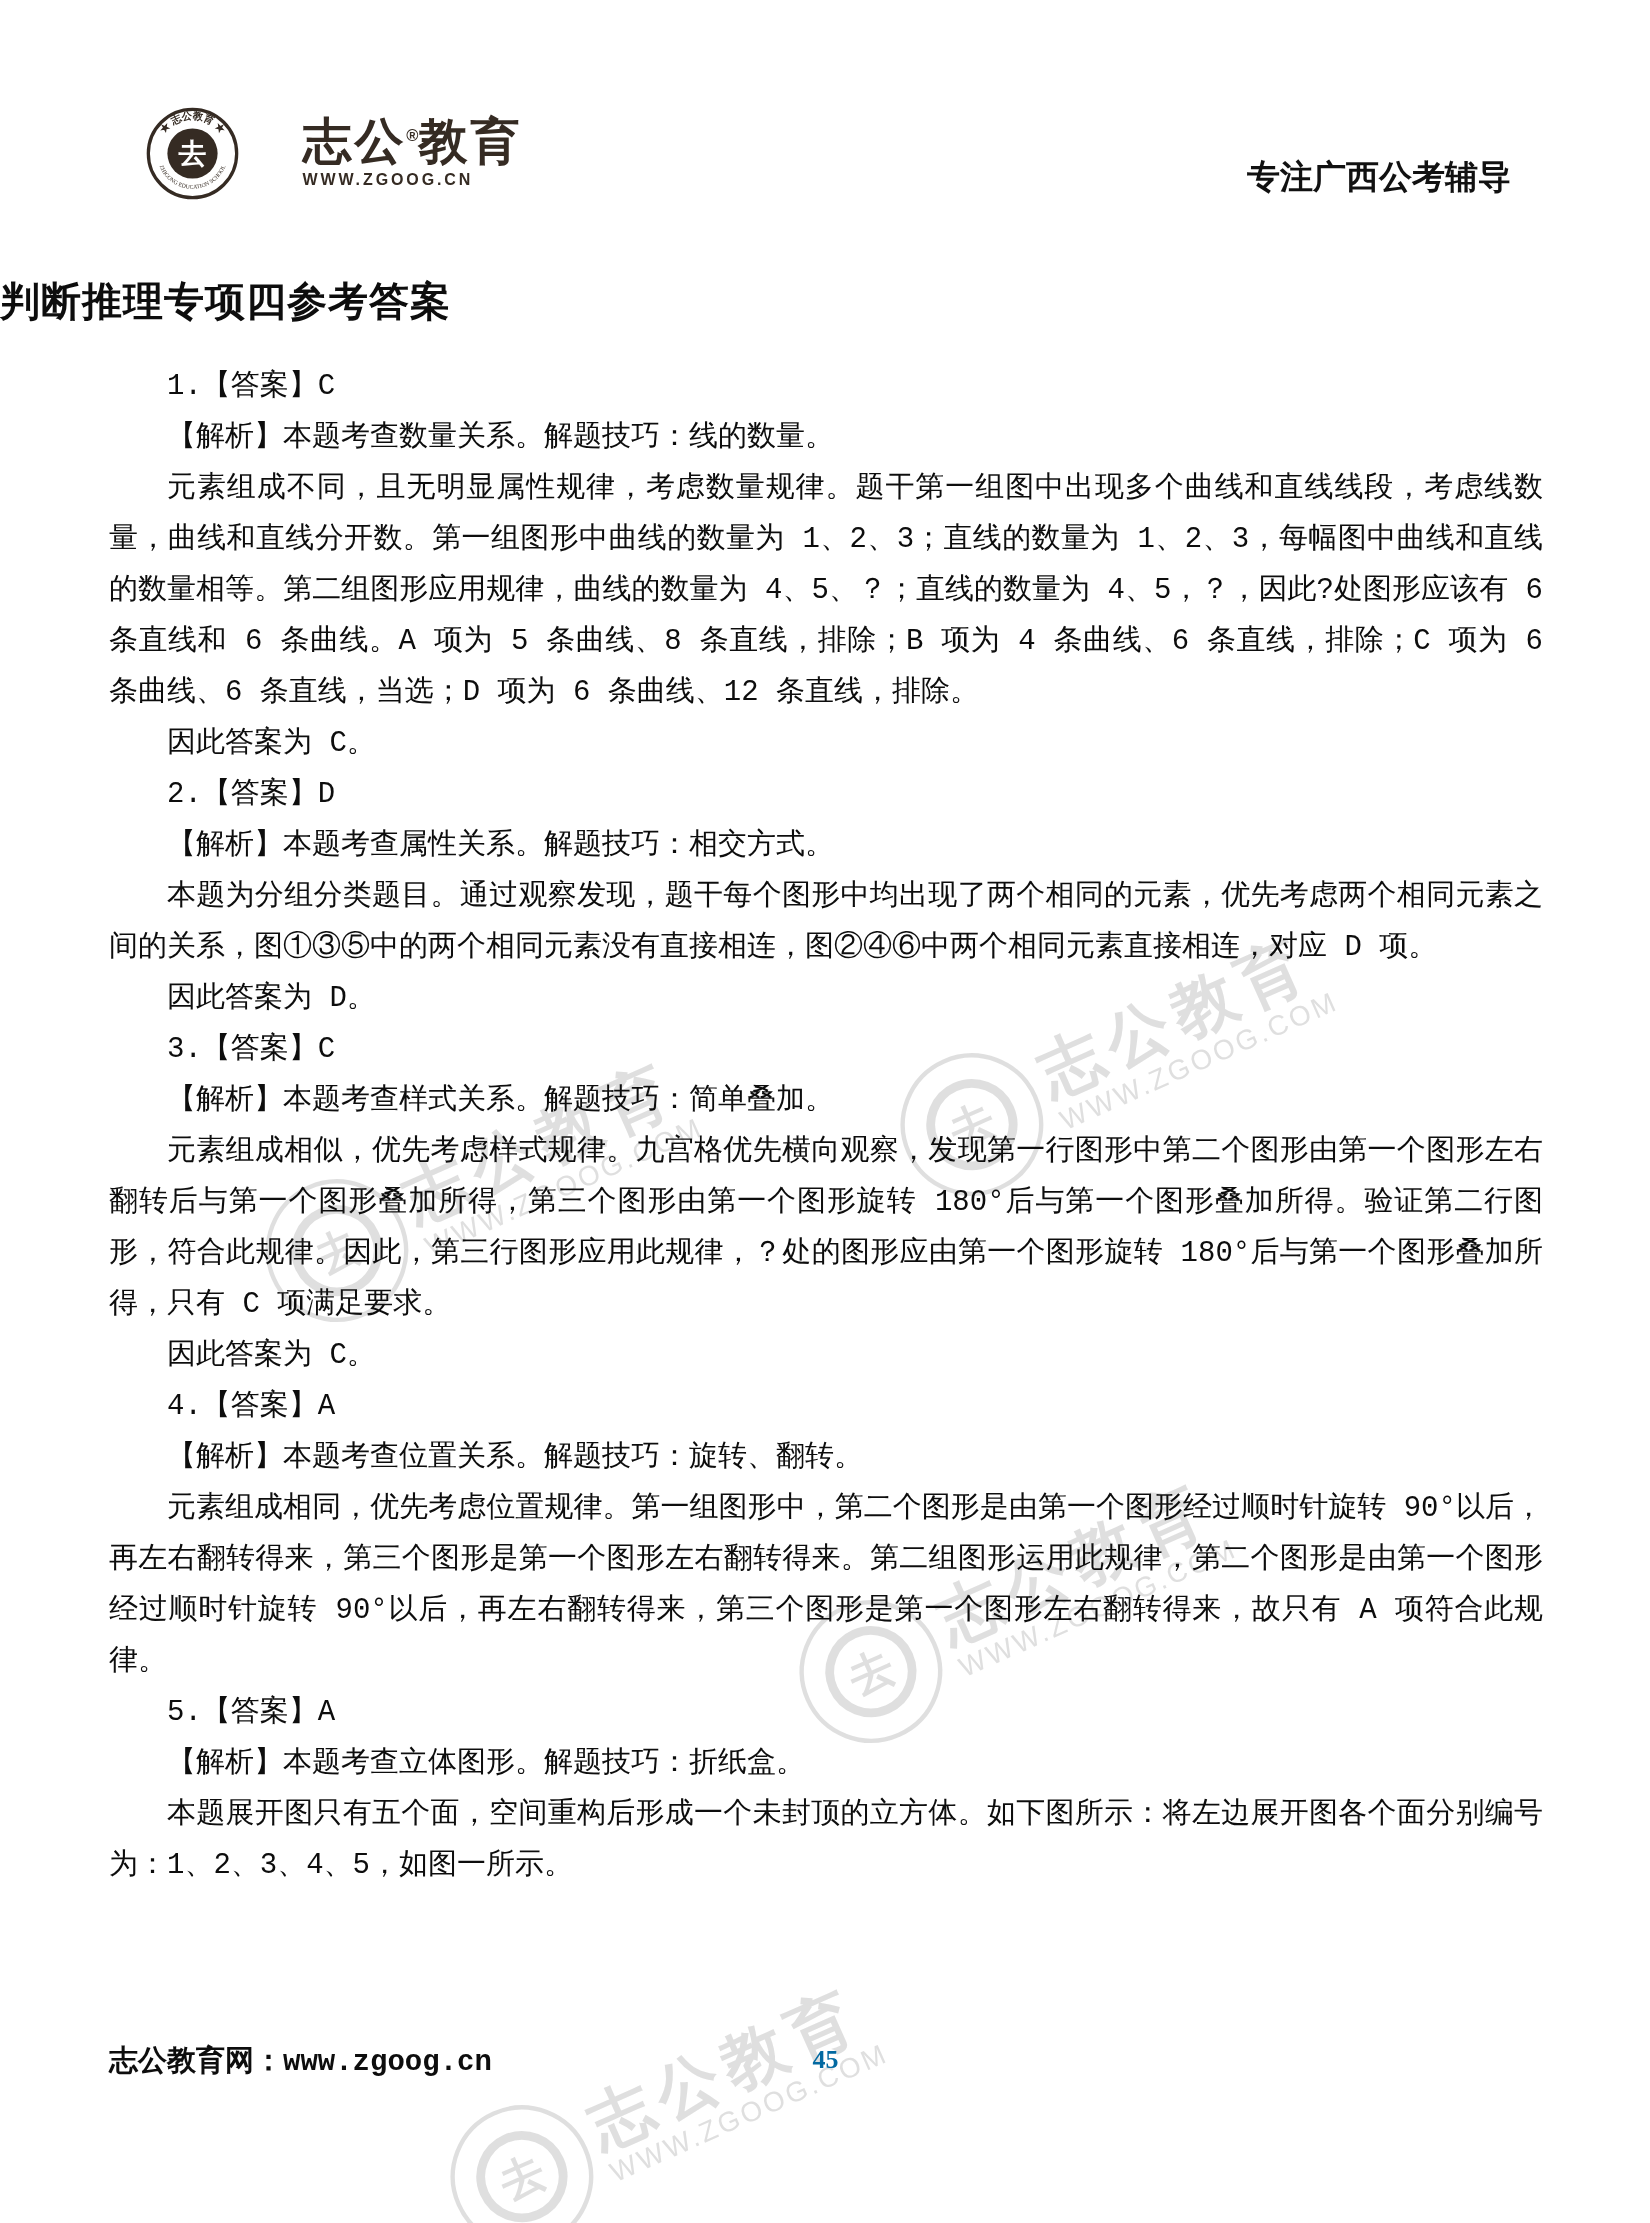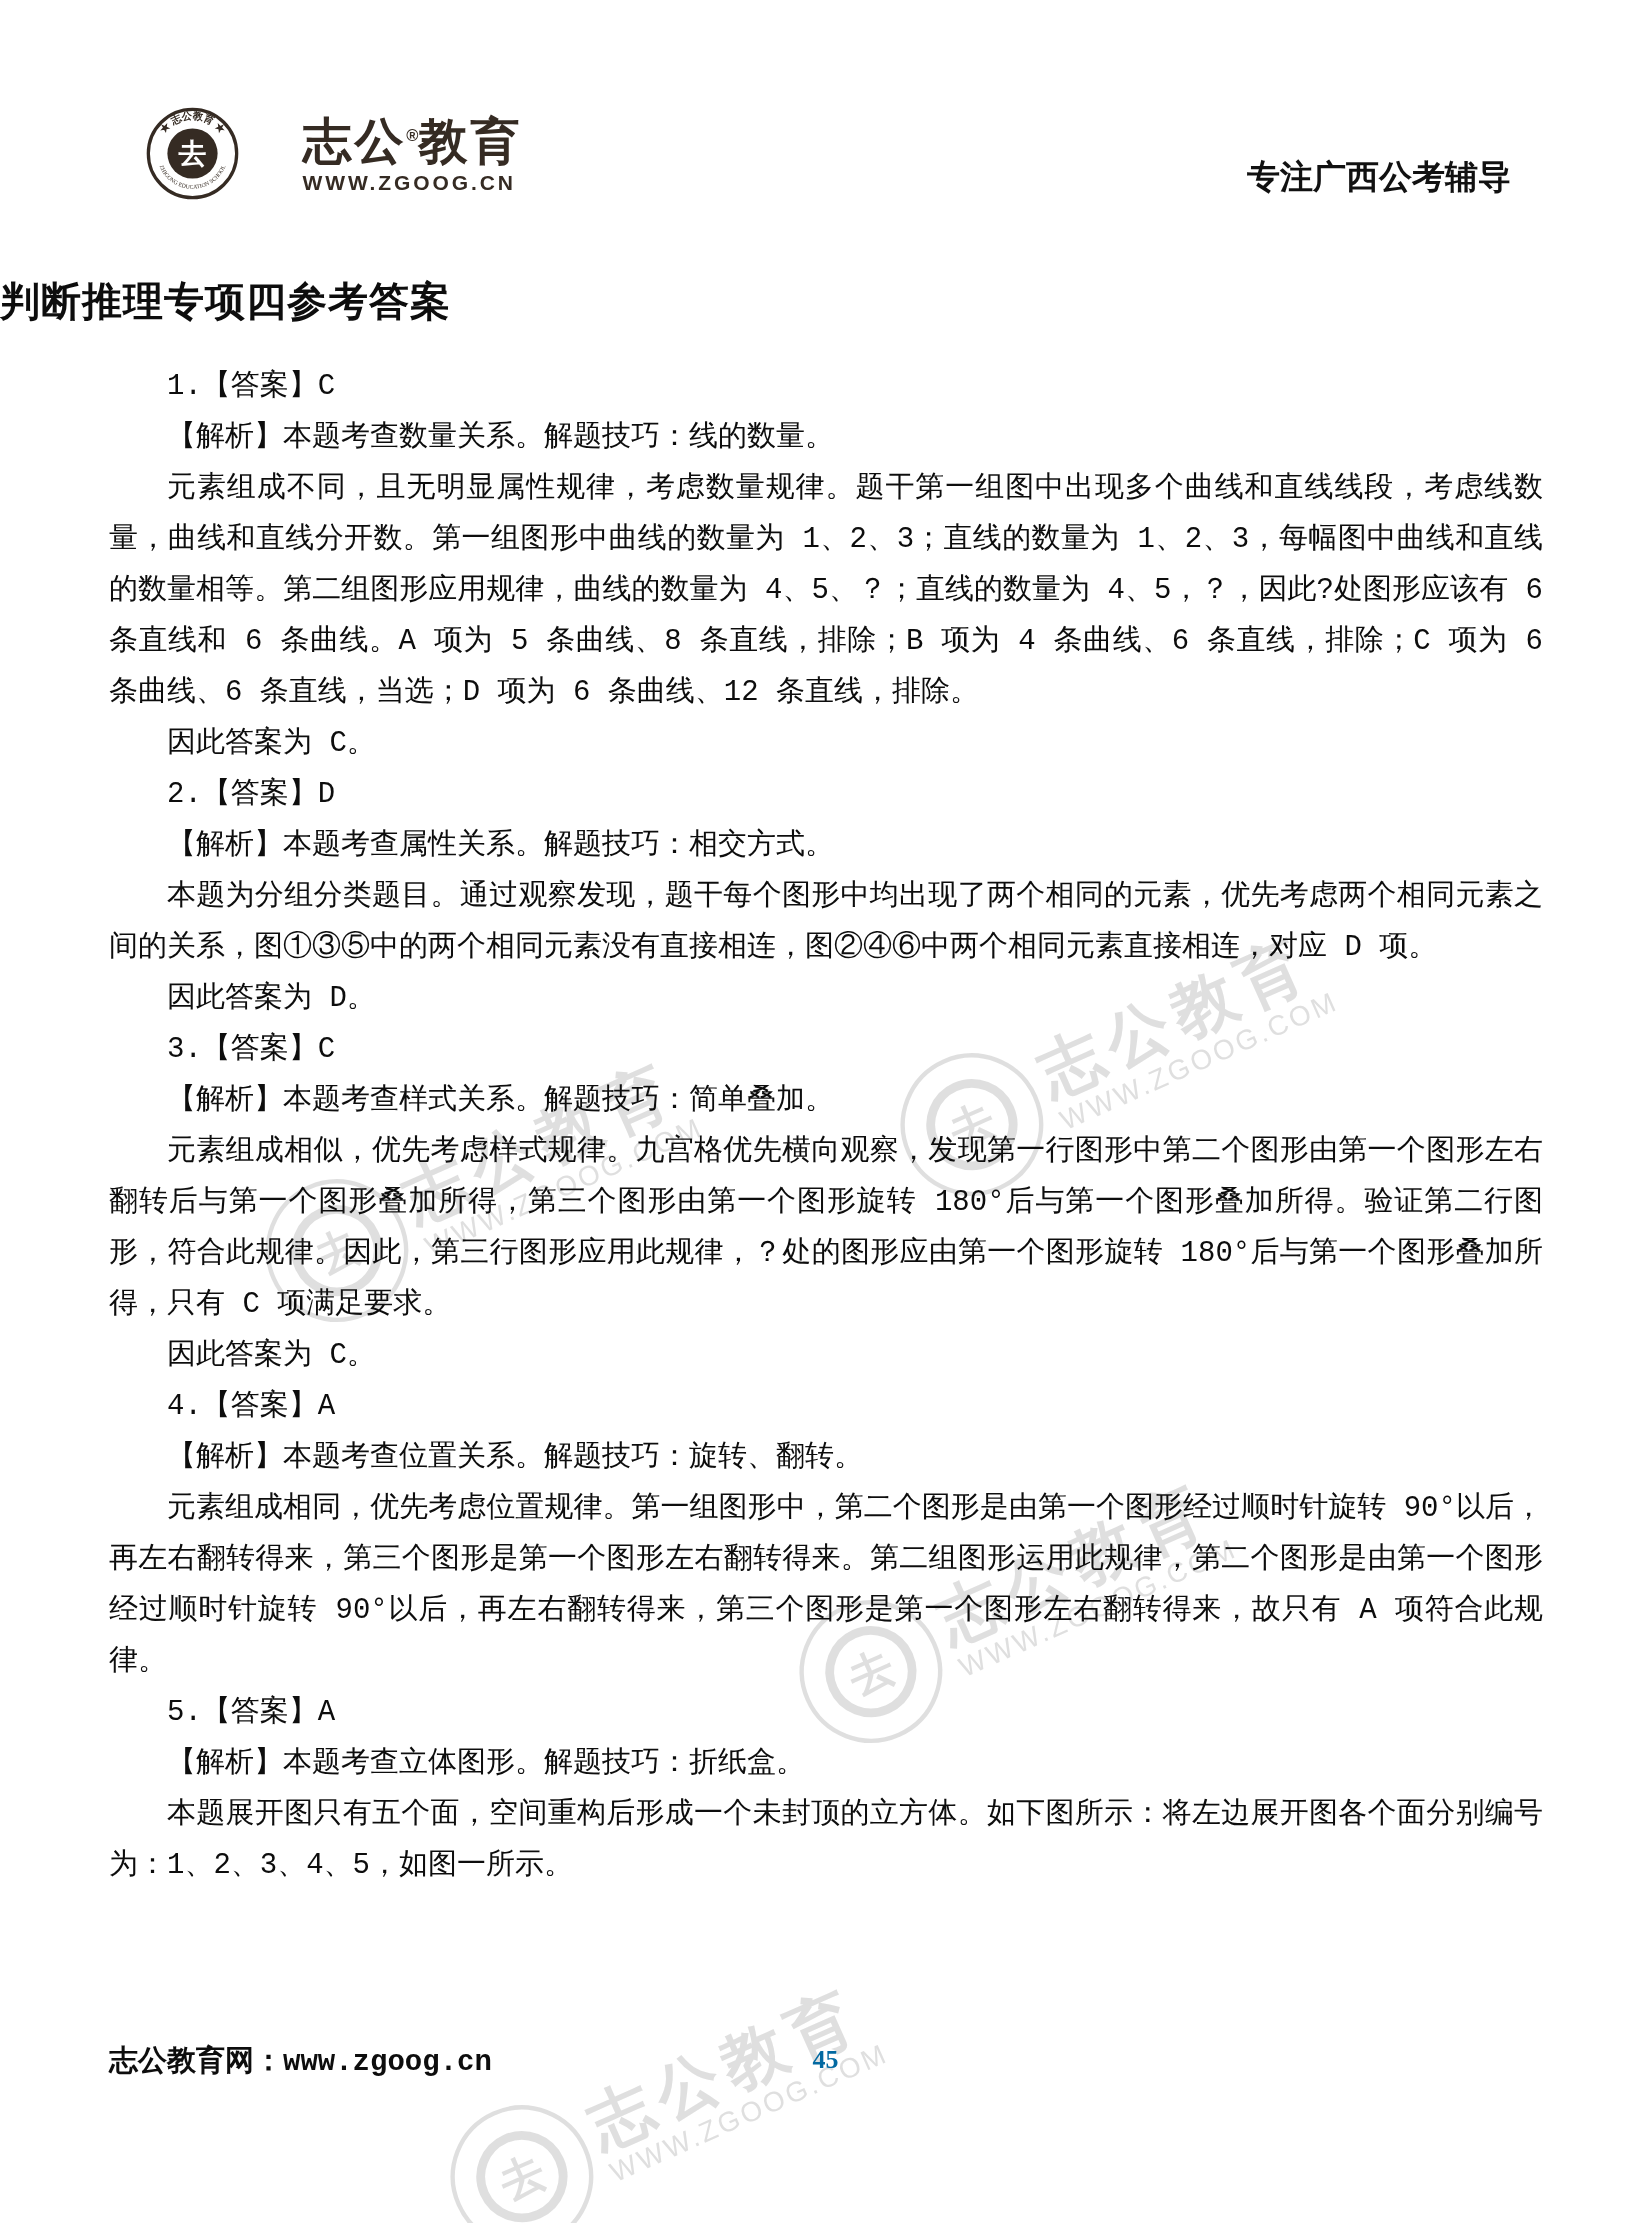--- a/index.html
+++ b/index.html
@@ -14,21 +14,21 @@
   .logo { position:absolute; left:146px; top:107px; display:flex; gap:15.5px; align-items:flex-start; }
   .logo-seal { width:93px; height:93px; flex:none; }
   .brand-block { display:flex; flex-direction:column;margin-left:48px; }
   .brand-name {
     font-family:"Liberation Sans","DejaVu Sans",sans-serif;
     font-weight:bold; font-size:49px; line-height:56px; color:#352b23; letter-spacing:2.9px;
   }
   .brand-name sup { font-size:16.5px; vertical-align:super; letter-spacing:0; }
   .brand-url {
     font-family:"Liberation Sans","DejaVu Sans",sans-serif;
-    font-size:21px; font-weight:600; letter-spacing:2.9px; color:#352b23; margin-top:1.9px;
+    font-size:16px; font-weight:600; letter-spacing:2.9px; color:#352b23; margin-top:1.9px;
   }
   .tagline {
     position:absolute; top:155px; right:140px;
     font-size:33px; font-weight:bold; color:#111;
     font-family:"Liberation Serif","DejaVu Serif",serif;
   }
 
   
   .doc-title {
     position:absolute; top:274px; left:0; width:100%;

